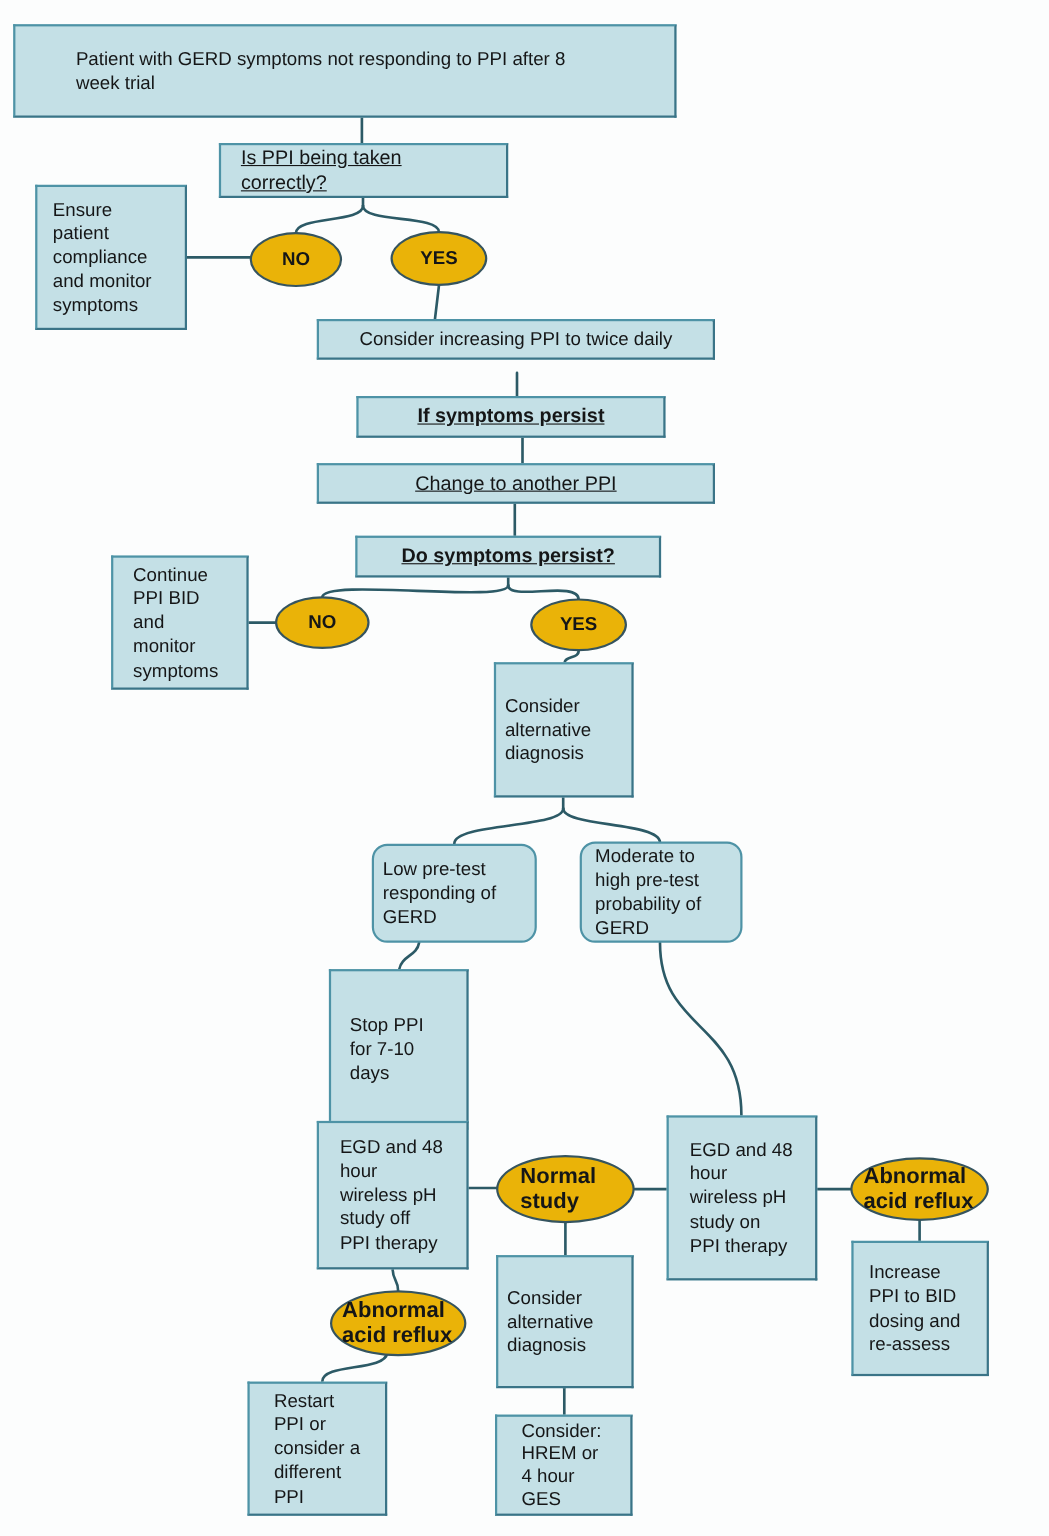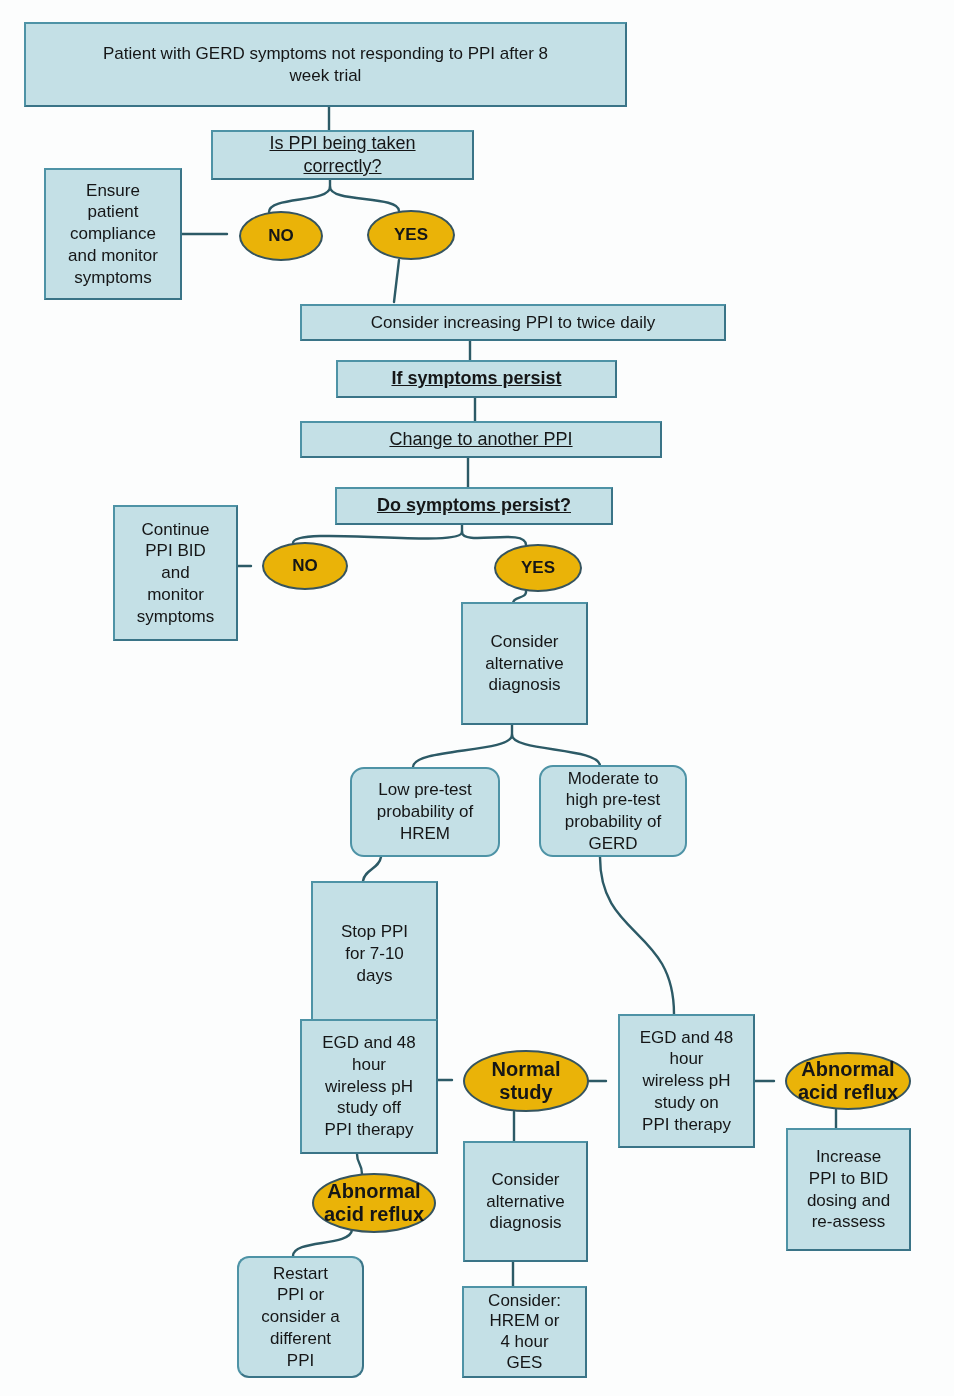--- a/index.html
+++ b/index.html
@@ -5,22 +5,22 @@
   html,body { margin:0; padding:0; background:#ffffff; }
   .stage {
     position:relative; width:954px; height:1396px;
     background:#fcfdfd; font-family:"Liberation Sans", sans-serif;
     overflow:hidden;
   }
   svg.wires { position:absolute; left:0; top:0; width:954px; height:1396px; }
   path.edge { fill:none; stroke:#2c5a66; stroke-width:2.4; stroke-linecap:round; }
   .node {
     position:absolute; display:flex; align-items:center; justify-content:center;
-    text-align:center; box-sizing:border-box; color:#151617;
-    font-size:17px; line-height:1.28;margin-left:12px;
+    text-align:left; box-sizing:border-box; color:#151617;
+    font-size:17px; line-height:1.28;
   }
   .box {
     background:#c4e0e6;
     border:2px solid #4e93a6;
     border-right-color:#3a7487; border-bottom-color:#3a7487;
   }
   .rounded { border-radius:14px; border-right-color:#4e93a6; border-bottom-color:#4e93a6; }
   .ellipse {
     background:#eab308; border:2.5px solid #35545f; border-radius:50%;
     font-weight:bold; line-height:1.15;
@@ -80,89 +80,89 @@
   </div>
 
   <div class="node ellipse" style="left:227px; top:211px; width:84px; height:50px;">
     <span class="lbl">NO</span>
   </div>
 
   <div class="node ellipse" style="left:355px; top:210px; width:88px; height:50px;">
     <span class="lbl">YES</span>
   </div>
 
-  <div class="node box" style="left:288px; top:304px; width:426px; height:37px;">
+  <div class="node box" style="left:288px; top:290px; width:362px; height:37px;">
     <span class="lbl">Consider increasing PPI to twice daily</span>
   </div>
 
   <div class="node box fs18 bold" style="left:324px; top:360px; width:281px; height:38px;">
     <span class="lbl">If symptoms persist</span>
   </div>
 
   <div class="node box fs18" style="left:288px; top:421px; width:362px; height:37px;">
     <span class="lbl">Change to another PPI</span>
   </div>
 
   <div class="node box fs18 bold" style="left:323px; top:487px; width:278px; height:38px;">
     <span class="lbl">Do symptoms persist?</span>
   </div>
 
-  <div class="node box" style="left:101px; top:505px; width:125px; height:136px; padding:1px 18px;">
+  <div class="node box" style="left:101px; top:505px; width:125px; height:122px; padding:1px 18px;">
     <span class="lbl">Continue PPI BID and monitor symptoms</span>
   </div>
 
   <div class="node ellipse" style="left:250px; top:542px; width:86px; height:48px;">
     <span class="lbl">NO</span>
   </div>
 
   <div class="node ellipse" style="left:482px; top:544px; width:88px; height:48px;">
     <span class="lbl">YES</span>
   </div>
 
   <div class="node box" style="left:449px; top:602px; width:127px; height:123px; padding:0 8px;">
     <span class="lbl">Consider alternative diagnosis</span>
   </div>
 
   <div class="node box rounded" style="left:338px; top:767px; width:150px; height:90px; padding:0 8px;">
-    <span class="lbl">Low pre-test probability of HREM</span>
+    <span class="lbl">Low pre-test responding of GERD</span>
   </div>
 
   <div class="node box rounded" style="left:527px; top:765px; width:148px; height:92px; padding:0 12px;">
     <span class="lbl">Moderate to high pre-test probability of GERD</span>
   </div>
 
   <div class="node box" style="left:299px; top:881px; width:127px; height:146px; padding:0 17px;">
     <span class="lbl">Stop PPI for 7-10 days</span>
   </div>
 
   <div class="node box" style="left:288px; top:1019px; width:138px; height:135px; padding:0 19px;">
     <span class="lbl">EGD and 48 hour wireless pH study off PPI therapy</span>
   </div>
 
   <div class="node ellipse big" style="left:451px; top:1050px; width:126px; height:62px; padding:0 20px;">
     <span class="lbl">Normal study</span>
   </div>
 
-  <div class="node box" style="left:606px; top:1014px; width:137px; height:134px; padding:0 19px;">
+  <div class="node box" style="left:606px; top:1014px; width:137px; height:150px; padding:0 19px;">
     <span class="lbl">EGD and 48 hour wireless pH study on PPI therapy</span>
   </div>
 
   <div class="node ellipse big" style="left:773px; top:1052px; width:126px; height:58px; padding:0 10px;">
     <span class="lbl">Abnormal acid reflux</span>
   </div>
 
   <div class="node box" style="left:774px; top:1128px; width:125px; height:123px; padding:0 14px;">
     <span class="lbl">Increase PPI to BID dosing and re-assess</span>
   </div>
 
   <div class="node ellipse big" style="left:300px; top:1173px; width:124px; height:60px; padding:0 9px;">
     <span class="lbl">Abnormal acid reflux</span>
   </div>
 
-  <div class="node box" style="left:225px; top:1256px; width:127px; height:122px; padding:0 22px;border-radius:12px;">
+  <div class="node box" style="left:225px; top:1256px; width:127px; height:122px; padding:0 22px;">
     <span class="lbl">Restart PPI or consider a different PPI</span>
   </div>
 
   <div class="node box" style="left:451px; top:1141px; width:125px; height:121px; padding:0 8px;">
     <span class="lbl">Consider alternative diagnosis</span>
   </div>
 
   <div class="node box lh-t" style="left:450px; top:1286px; width:125px; height:92px; padding:12px 22px;">
     <span class="lbl">Consider: HREM or 4 hour GES</span>
   </div>

